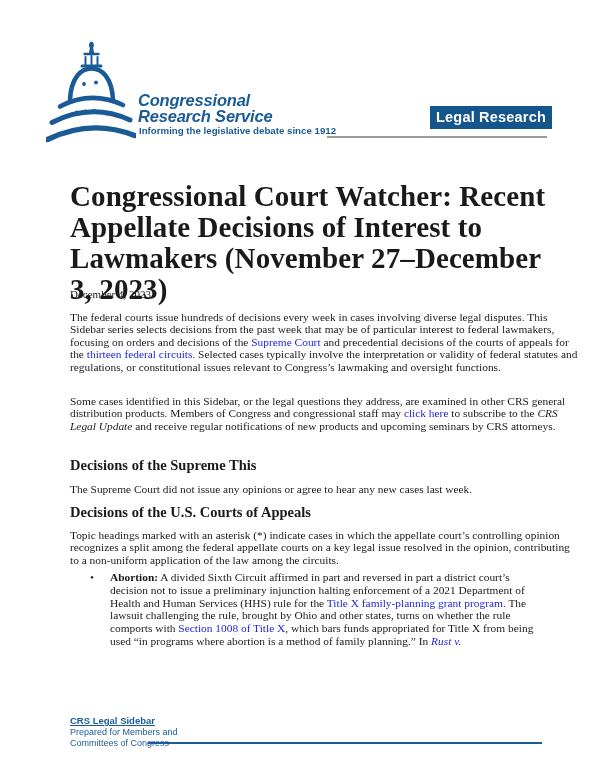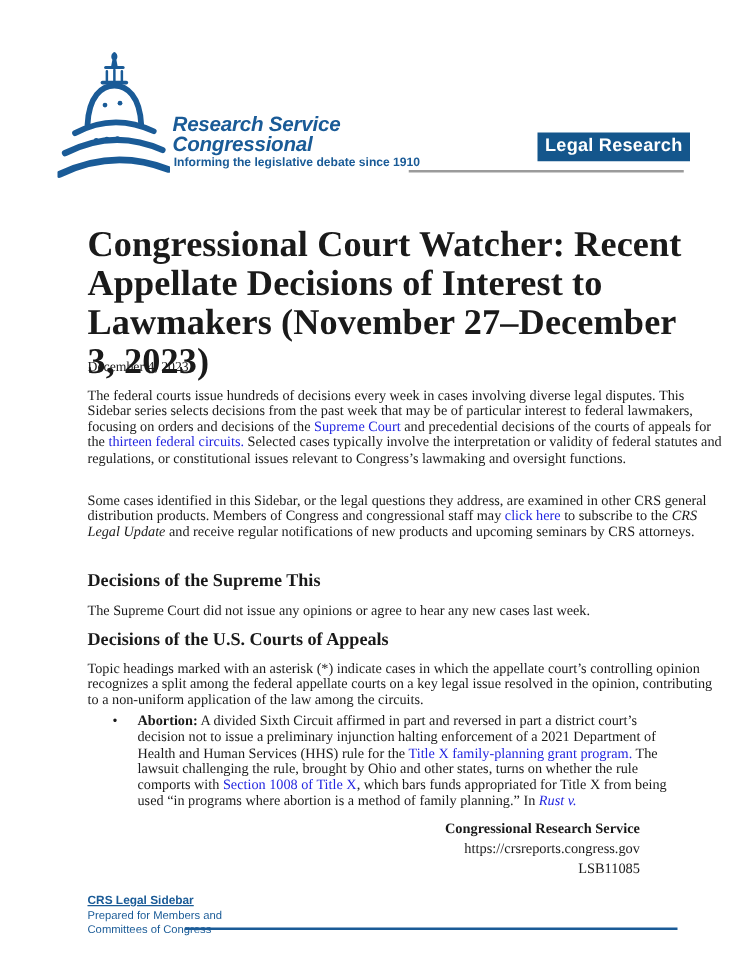--- a/index.html
+++ b/index.html
@@ -70,49 +70,44 @@
       <path d="M14 66.5 Q 45 50 77 65" stroke-width="4.6"></path>
       <circle cx="31" cy="72.5" r="2.1" fill="#1A5B97" stroke="none"></circle>
       <circle cx="39.5" cy="71.5" r="2.1" fill="#1A5B97" stroke="none"></circle>
       <circle cx="48" cy="71" r="2.1" fill="#1A5B97" stroke="none"></circle>
       <path d="M6 82.5 Q 45 62.5 84 80" stroke-width="5"></path>
       <path d="M1.5 99.5 Q 45 78.5 88.5 95.5" stroke-width="5.4"></path>
     </g>
   </svg>
 
   <div class="org">
+    <div>Congressional</div>
     <div>Research Service</div>
-    <div>Congressional</div>
   </div>
-  <div class="tagline">Informing the legislative debate since 1910</div>
+  <div class="tagline">Informing the legislative debate since 1912</div>
   <div class="hrule"></div>
   <div class="badge">Legal Research</div>
 
   <h1 class="title">Congressional Court Watcher: Recent Appellate Decisions of Interest to Lawmakers (November 27–December 3, 2023)</h1>
   <div class="date">December 4, 2023</div>
 
   <p class="body p1"><span class="seg plain">The federal courts issue hundreds of decisions every week in cases involving diverse legal disputes. This Sidebar series selects decisions from the past week that may be of particular interest to federal lawmakers, focusing on orders and decisions of the </span><a class="seg link">Supreme Court</a><span class="seg plain"> and precedential decisions of the courts of appeals for the </span><a class="seg link">thirteen federal circuits.</a><span class="seg plain"> Selected cases typically involve the interpretation or validity of federal statutes and regulations, or constitutional issues relevant to Congress’s lawmaking and oversight functions.</span></p>
   <p class="body p2"><span class="seg plain">Some cases identified in this Sidebar, or the legal questions they address, are examined in other CRS general distribution products. Members of Congress and congressional staff may </span><a class="seg link">click here</a><span class="seg plain"> to subscribe to the </span><span class="seg italic">CRS Legal Update</span><span class="seg plain"> and receive regular notifications of new products and upcoming seminars by CRS attorneys.</span></p>
 
   <h2 class="sect h-supreme">Decisions of the Supreme This</h2>
   <p class="body p3"><span class="seg plain">The Supreme Court did not issue any opinions or agree to hear any new cases last week.</span></p>
 
   <h2 class="sect h-appeals">Decisions of the U.S. Courts of Appeals</h2>
   <p class="body p4"><span class="seg plain">Topic headings marked with an asterisk (*) indicate cases in which the appellate court’s controlling opinion recognizes a split among the federal appellate courts on a key legal issue resolved in the opinion, contributing to a non-uniform application of the law among the circuits.</span></p>
 
   <div class="bullet">
     <span class="marker">•</span>
     <span class="btext"><span class="seg bold">Abortion:</span><span class="seg plain"> A divided Sixth Circuit affirmed in part and reversed in part a district court’s decision not to issue a preliminary injunction halting enforcement of a 2021 Department of Health and Human Services (HHS) rule for the </span><a class="seg link">Title X family-planning grant program.</a><span class="seg plain"> The lawsuit challenging the rule, brought by Ohio and other states, turns on whether the rule comports with </span><a class="seg link">Section 1008 of Title X</a><span class="seg plain">, which bars funds appropriated for Title X from being used “in programs where abortion is a method of family planning.” In </span><a class="seg link-italic">Rust v.</a></span>
   </div>
 
-  <div class="footer-right">
-    <div class="f-org">Congressional Research Service</div>
-    <a class="f-url">https://crsreports.congress.gov</a>
-    <div class="f-id">LSB11085</div>
-  </div>
 
   <div class="footer-left">
     <div class="f-prod">CRS Legal Sidebar</div>
     <div class="f-l1">Prepared for Members and</div>
     <div class="f-l2">Committees of Congress</div>
   </div>
   <div class="footer-rule"></div>
 
 </div>
 

